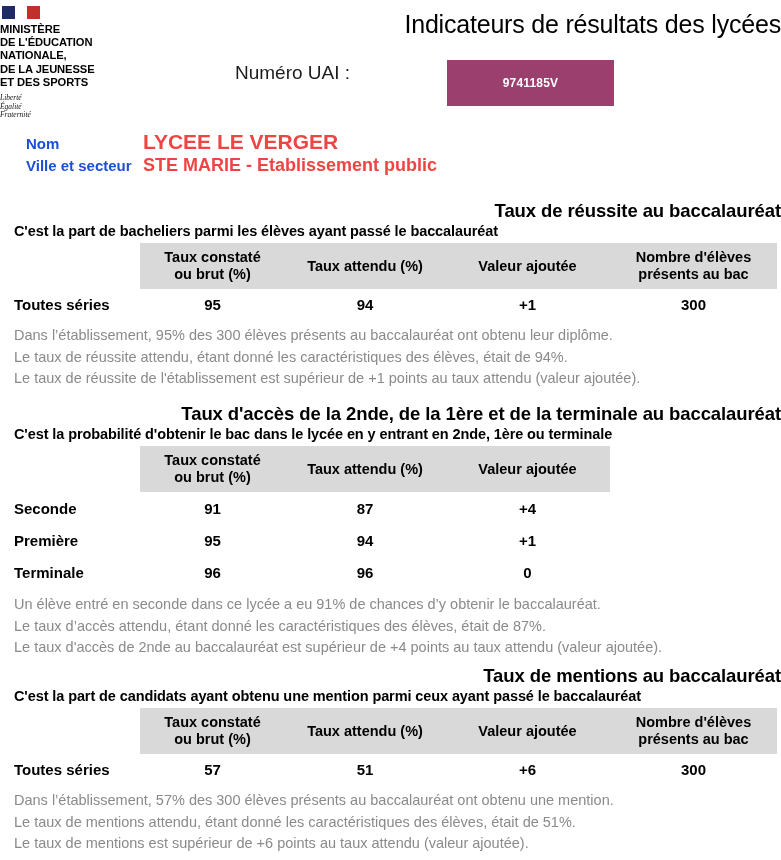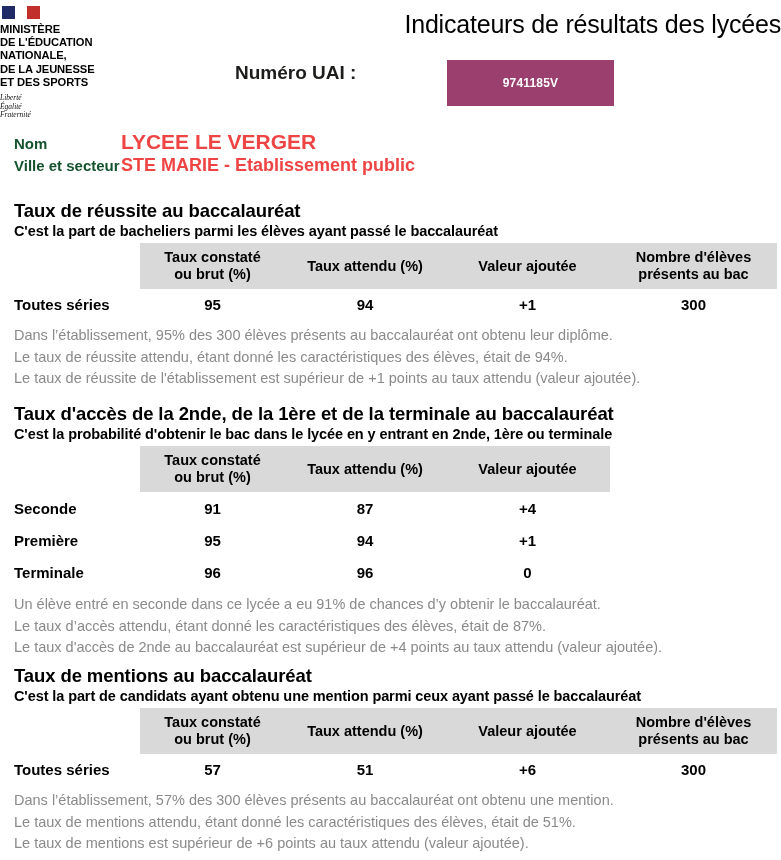--- a/index.html
+++ b/index.html
@@ -71,21 +71,21 @@
     position: absolute;
     left: 0; right: 0;
     top: 62px;
     height: 28px;
   }
   .uai-label {
     position: absolute;
     left: 235px;
     top: 0;
     font-size: 19px;
-    font-weight: bold;
+    font-weight: normal;
     color: #1d1d1b;
   }
   .uai-badge {
     position: absolute;
     left: 447px;
     top: -2px;
     width: 167px;
     height: 46px;
     background: #9b3f6e;
     color: #ffffff;
@@ -103,41 +103,42 @@
     top: 130px;
     left: 0;
     width: 781px;
   }
   .id-line {
     display: flex;
     align-items: baseline;
     height: 25px;
   }
   .id-label {
-    width: 121px;
-    padding-left: 14px;
-    color: #14532d;
+    width: 143px;
+    padding-left: 26px;
+    color: #1d4ed8;
     font-size: 15px;
     font-weight: bold;
   }
   .id-value {
     color: #ef4444;
     font-weight: bold;
   }
   .id-value.name { font-size: 21px; }
   .id-value.city { font-size: 18px; }
 
   
   .section { position: absolute; left: 0; width: 781px; }
   .sec-title {
-    padding-left: 14px;
+    padding-left: 8px;
     font-size: 18.5px;
     font-weight: bold;
     color: #000;
     letter-spacing: -0.1px;
+    text-align: right;
   }
   .sec-sub {
     padding-left: 14px;
     font-size: 14.5px;
     font-weight: bold;
     color: #000;
     margin-top: 1px;
     letter-spacing: -0.1px;
   }
 

